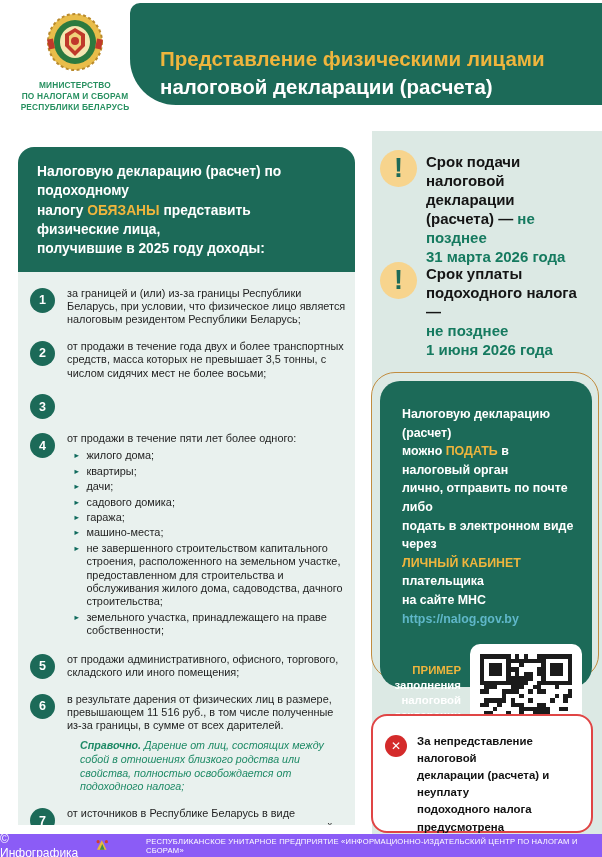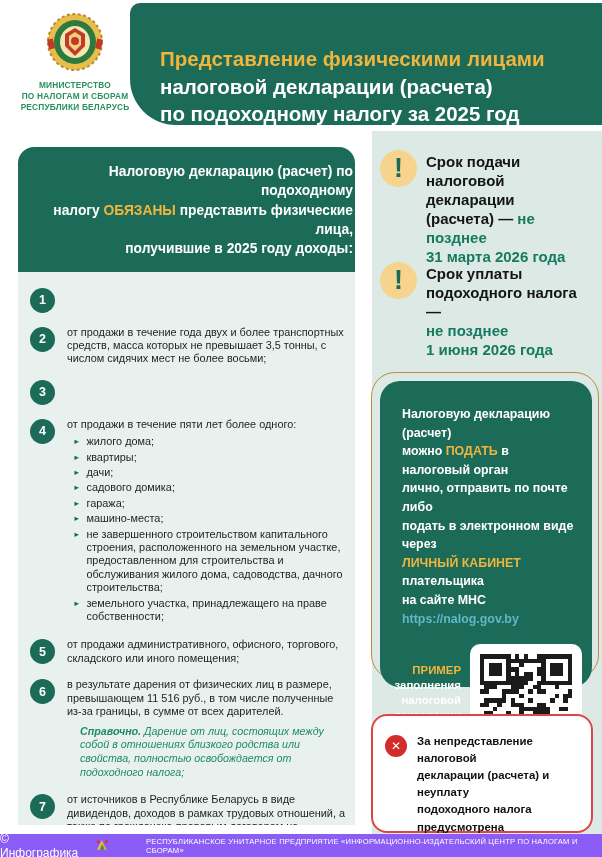--- a/index.html
+++ b/index.html
@@ -2,33 +2,33 @@
 <html><head>
 <meta charset="utf-8">
 <style>
   html,body{margin:0;padding:0;}
   body{
     width:602px;height:857px;position:relative;overflow:hidden;background:#ffffff;
     font-family:"Liberation Sans","DejaVu Sans",sans-serif;
   }
   
   .header-green{
-    position:absolute;left:130px;top:3px;right:0;height:122px;
+    position:absolute;left:130px;top:3px;right:0;height:102px;
     background:#1c6a58;border-radius:10px 0 0 46px;
   }
   .header-title{padding:15px 18px 0 30px;font-weight:bold;font-size:20.5px;line-height:1.33;white-space:pre-line;}
   .t-gold{color:#efb53d;}
   .t-white{color:#ffffff;}
   .logo-block{position:absolute;left:20px;top:13px;width:110px;text-align:center;}
   .logo-text{margin-top:3px;font-size:8.3px;font-weight:bold;color:#279060;line-height:1.3;letter-spacing:.2px;}
   
   .left-panel{position:absolute;left:18px;top:147px;width:337px;height:678px;display:flex;flex-direction:column;}
   .panel-head{
-    background:#1c6a58;border-radius:16px 16px 0 0;padding:15px 2px 13px;
-    text-align:right;font-weight:bold;font-size:13.8px;line-height:1.4;white-space:pre-line;color:#fff;
+    background:#1c6a58;border-radius:16px 16px 0 0;padding:15px 19px 13px;
+    text-align:left;font-weight:bold;font-size:13.8px;line-height:1.4;white-space:pre-line;color:#fff;
   }
   .panel-body{background:#e9f1ee;flex:1;padding:15px 8px 0 12px;overflow:hidden;}
   .item{display:flex;gap:12px;margin-bottom:13px;}
   .num{width:25px;height:25px;border-radius:50%;background:#1c6a58;color:#fff;font-size:12.5px;font-weight:bold;
        display:flex;align-items:center;justify-content:center;flex-shrink:0;margin-top:1px;}
   .item-text{font-size:10.9px;line-height:1.23;color:#1f1f1f;}
   .bullets{margin-top:4px;margin-left:6px;}
   .bullet-row{display:flex;gap:6px;margin-bottom:2px;}
   .arrow{color:#0f6a5c;font-size:7.5px;line-height:1;margin-top:3px;flex-shrink:0;}
   .note{margin-top:6px;margin-left:13px;font-style:italic;color:#1e8a66;font-size:10.7px;line-height:1.3;}
@@ -100,20 +100,21 @@
 
 <div class="right-col"></div>
 
 <div class="left-panel">
   <div class="panel-head" id="panel-head"><span class="c-white">Налоговую декларацию (расчет) по подоходному
 налогу </span><span class="c-gold">ОБЯЗАНЫ</span><span class="c-white"> представить физические лица,
 получившие в 2025 году доходы:</span></div>
   <div class="panel-body" id="panel-body">
       <div class="item">
         <div class="num">1</div>
+        <div class="item-text">за границей и (или) из-за границы Республики Беларусь, при условии, что физическое лицо является налоговым резидентом Республики Беларусь;</div>
       </div>
       <div class="item">
         <div class="num">2</div>
         <div class="item-text">от продажи в течение года двух и более транспортных средств, масса которых не превышает 3,5 тонны, с числом сидячих мест не более восьми;</div>
       </div>
       <div class="item">
         <div class="num">3</div>
       </div>
       <div class="item">
         <div class="num">4</div>

